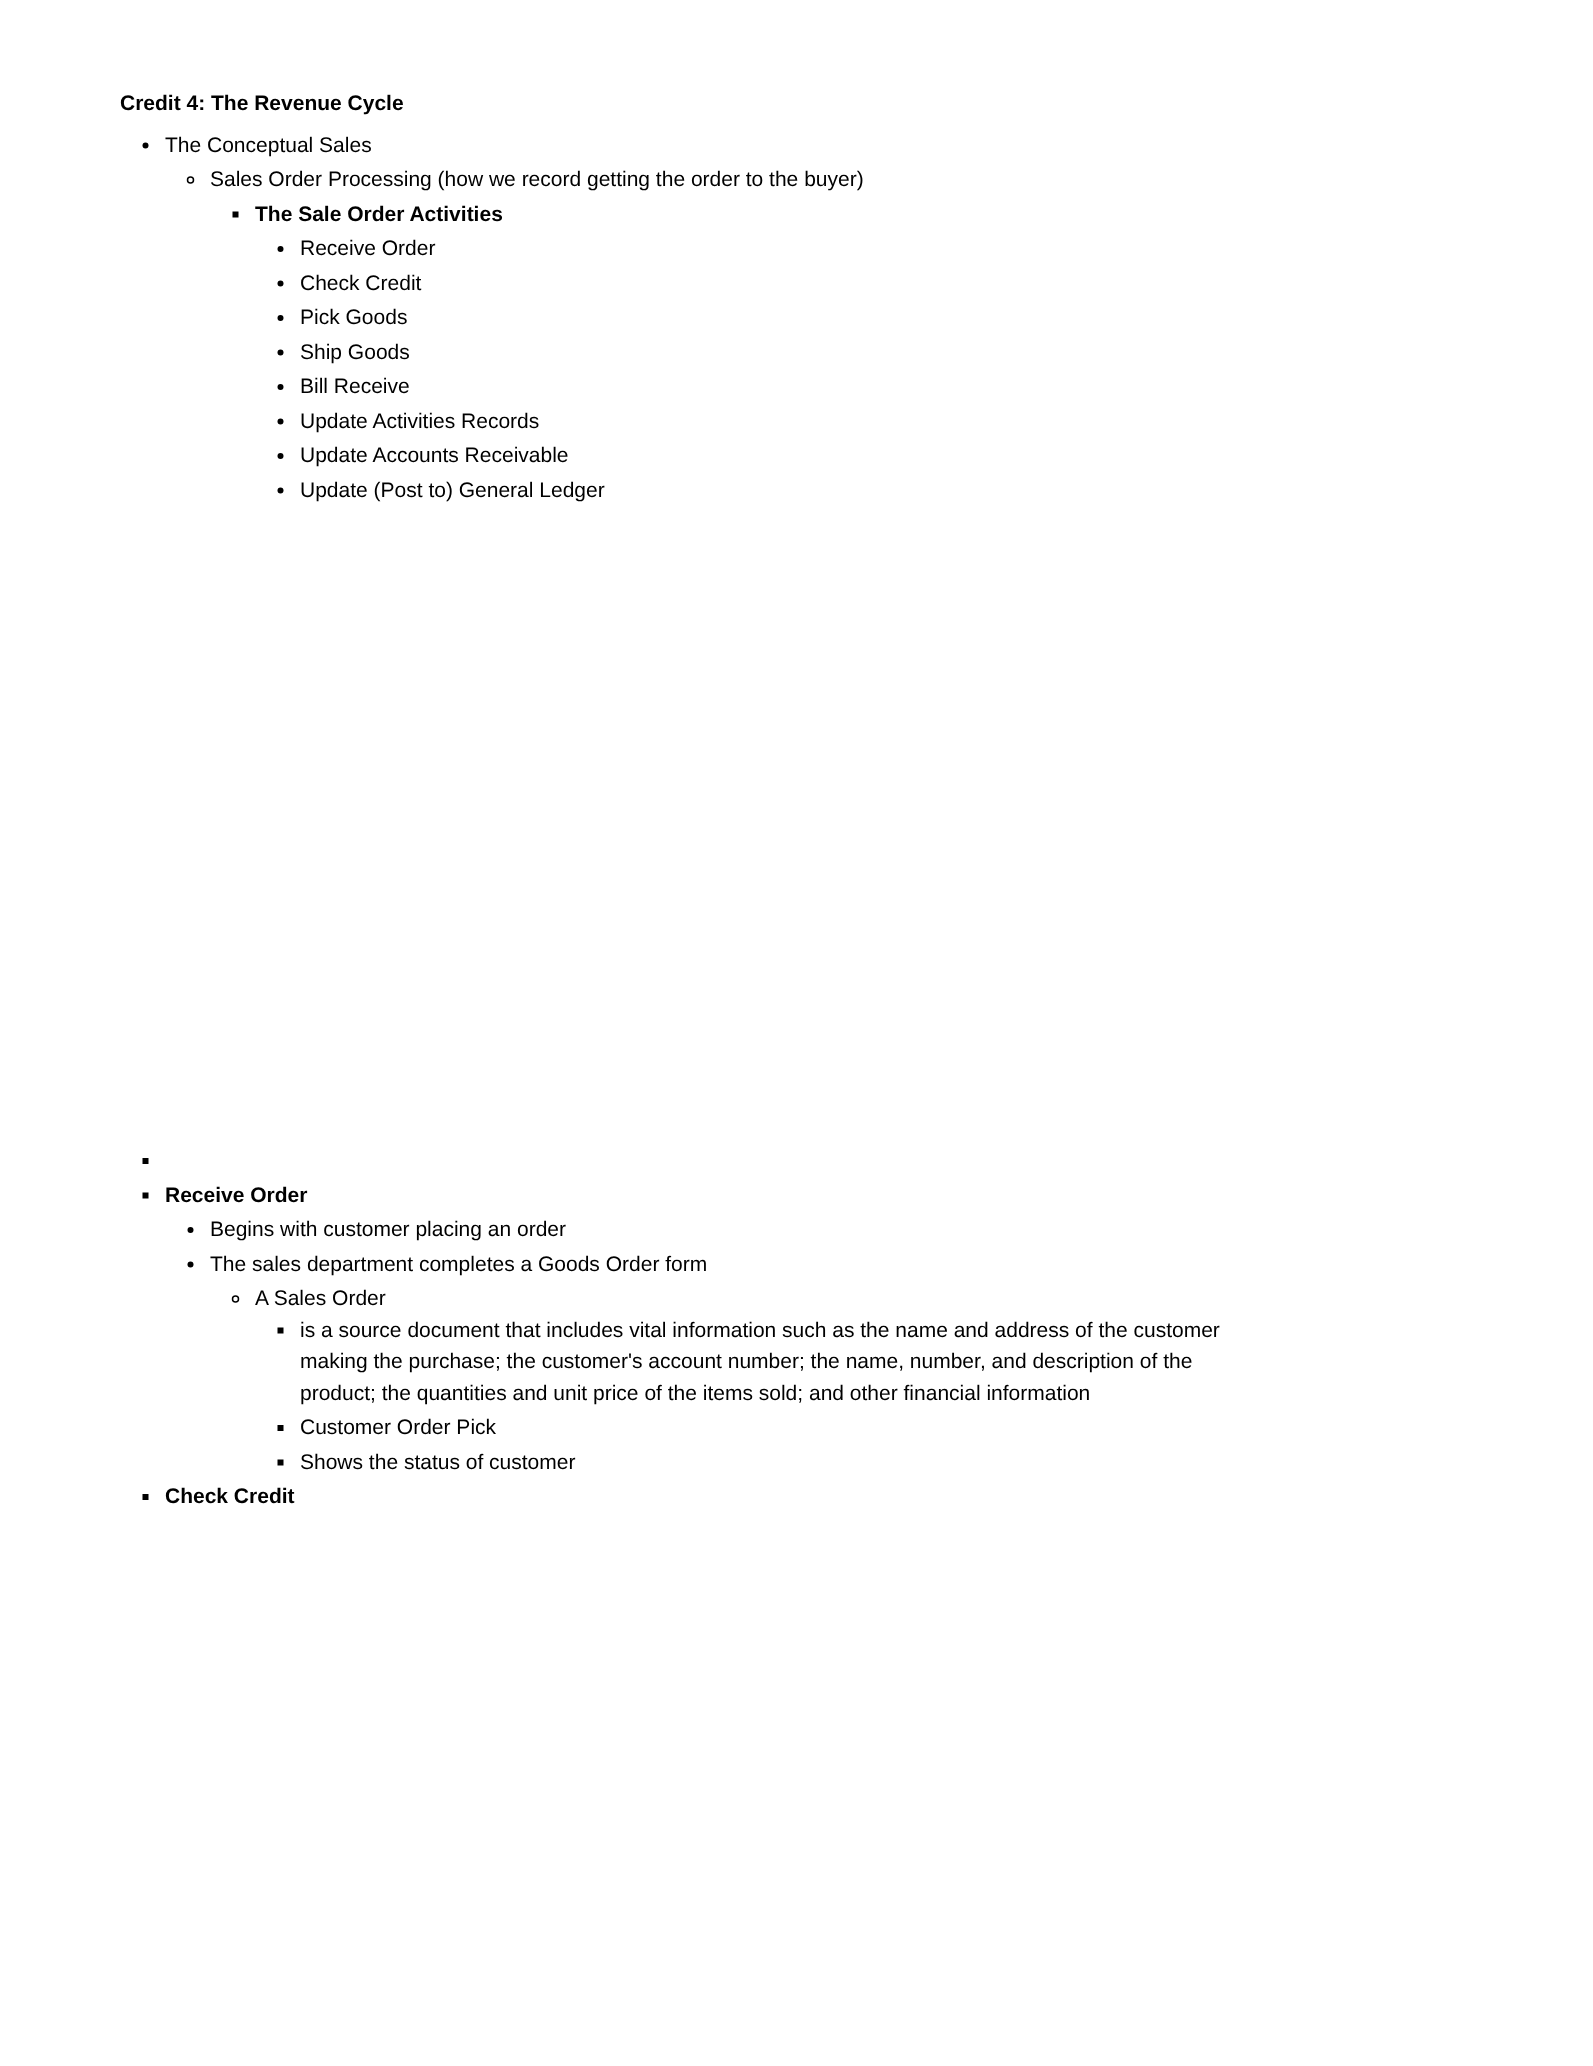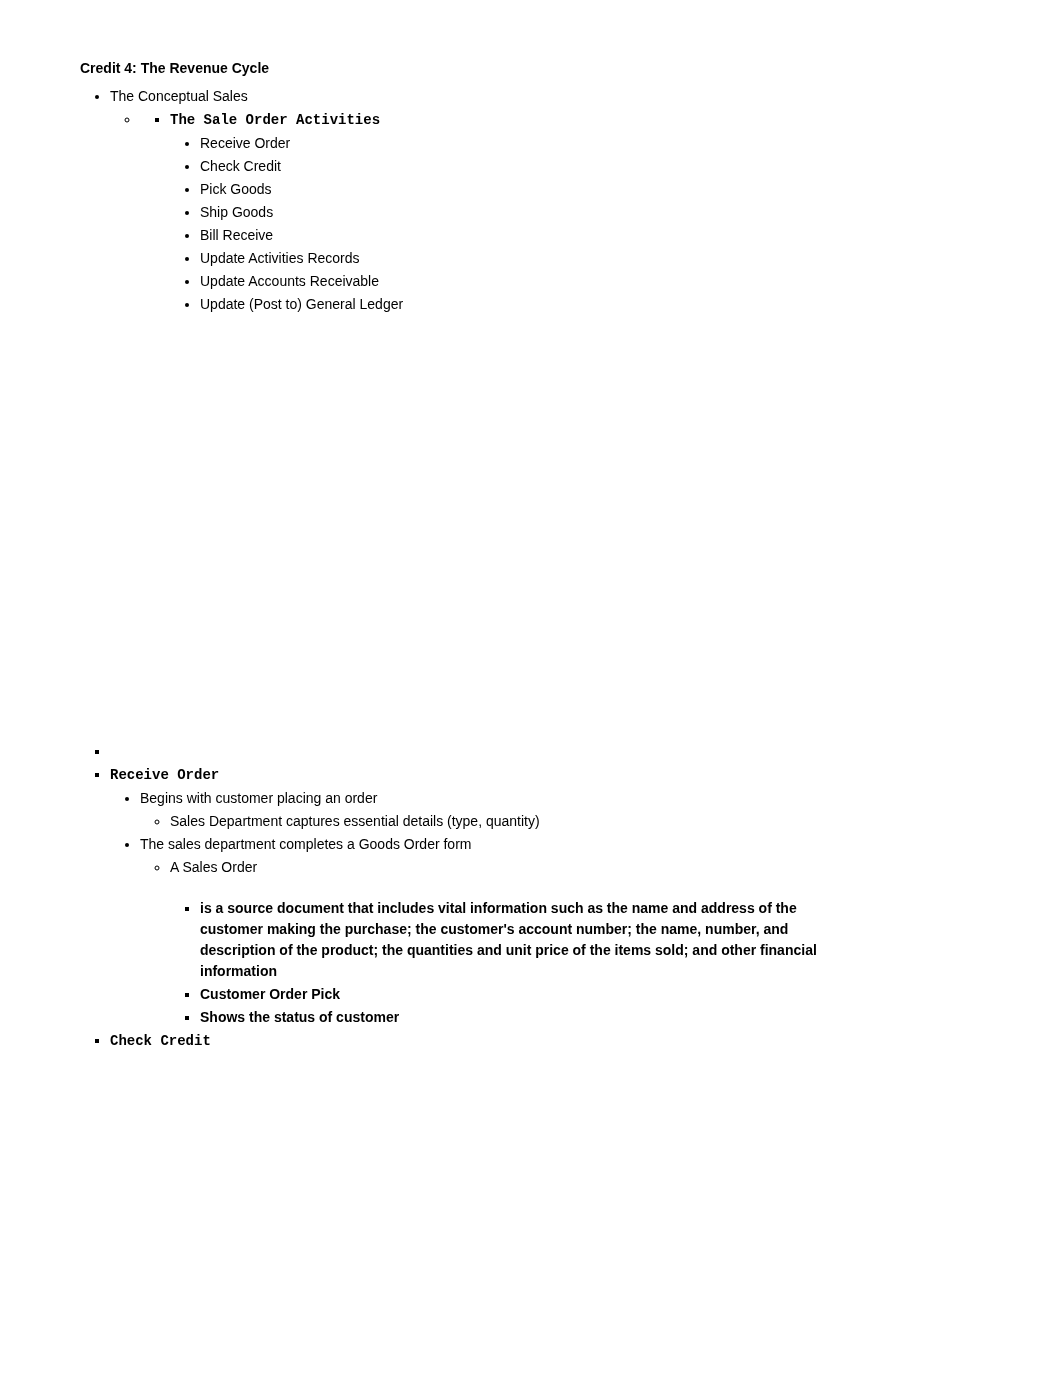--- a/index.html
+++ b/index.html
@@ -58,50 +58,49 @@
 
     ul.level5 {
       list-style: circle;
       padding-left: 30px;
       margin-top: 2px;
     }
 
     ul.level6 {
       list-style: square;
       padding-left: 30px;
-      margin-top: 20px;
-      font-weight: bold;
+      margin-top: 0;
     }
 
     li {
       margin-bottom: 2px;
       line-height: 1.5;
     }
 
     .spacer {
       height: 420px;
     }
 
     .bold {
       font-weight: bold;
-      font-family: Liberation Mono, monospace;
     }
   </style>
 </head>
 <body>
 
 <div class="page">
 
   <div class="chapter-title">Credit 4: The Revenue Cycle</div>
 
   <ul class="level1">
     <li>
       <span>The Conceptual Sales</span>
       <ul class="level2">
         <li>
+          <span>Sales Order Processing (how we record getting the order to the buyer)</span>
           <ul class="level3">
             <li>
               <span class="bold">The Sale Order Activities</span>
               <ul class="level4">
                 <li>Receive Order</li>
                 <li>Check Credit</li>
                 <li>Pick Goods</li>
                 <li>Ship Goods</li>
                 <li>Bill Receive</li>
                 <li>Update Activities Records</li>
@@ -120,23 +119,20 @@
   <ul class="level3">
 
     <li></li>
 
     <li>
       <span class="bold">Receive Order</span>
       <ul class="level4">
 
         <li>
           <span>Begins with customer placing an order</span>
-          <ul class="level5">
-            <li>Sales Department captures essential details (type, quantity)</li>
-          </ul>
         </li>
 
         <li>
           <span>The sales department completes a Goods Order form</span>
           <ul class="level5">
             <li>
               <span>A Sales Order</span>
               <ul class="level6">
                 <li>is a source document that includes vital information such as the name and address of the customer making the purchase; the customer's account number; the name, number, and description of the product; the quantities and unit price of the items sold; and other financial information</li>
                 <li>Customer Order Pick</li>

